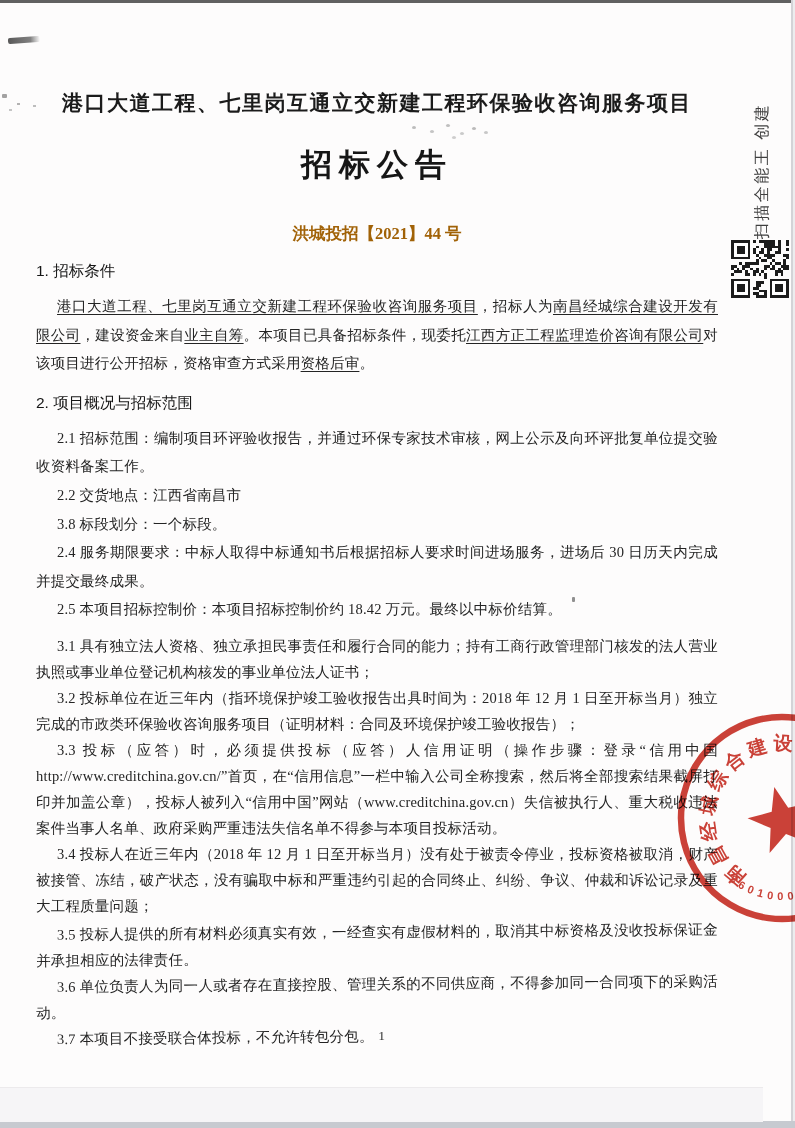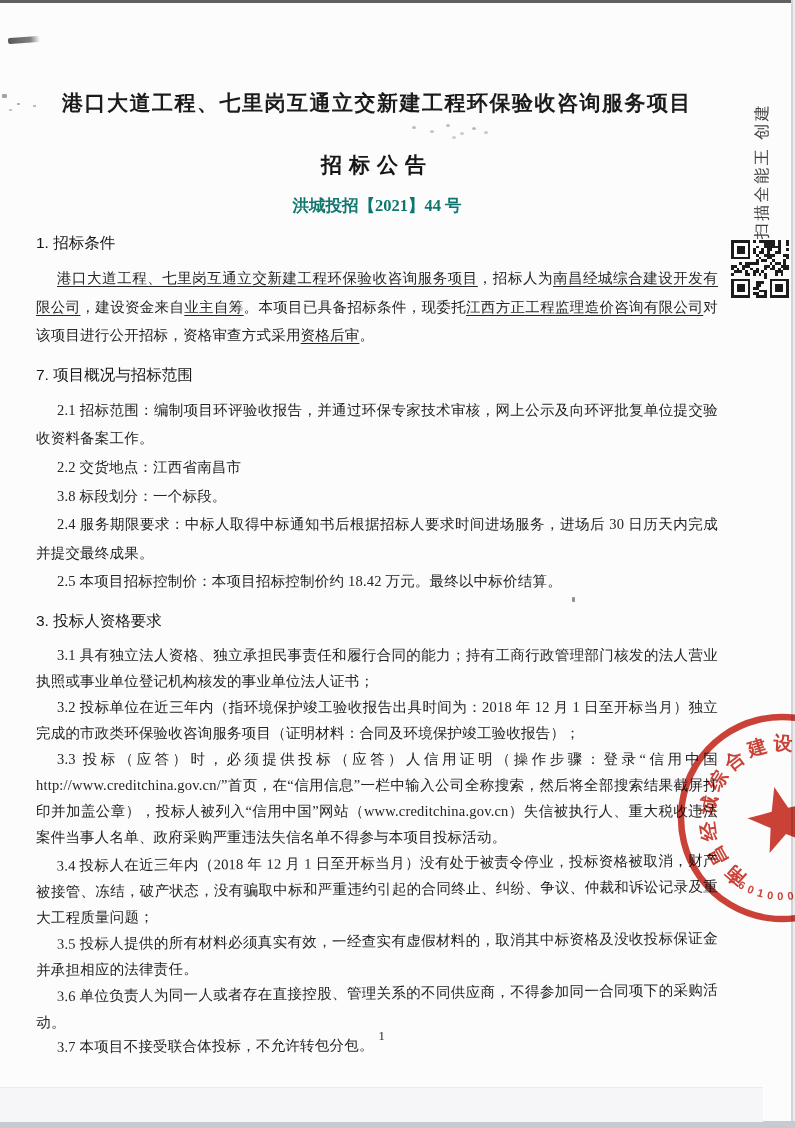--- a/index.html
+++ b/index.html
@@ -25,23 +25,23 @@
 
   
   .scan-page{position:absolute;left:0;top:0;width:763px;height:1087px;overflow:hidden;padding-left:36px;}
   .content{position:absolute;left:36px;top:0;width:682px;}
 
   .doc-title{margin-top:88px;text-align:center;
     font-family:"Liberation Sans","DejaVu Sans",sans-serif;font-weight:700;
     font-size:21px;letter-spacing:1.5px;color:#1b1b1b;line-height:30px;}
   .announcement-title{margin-top:26px;text-align:center;
     font-family:"Liberation Sans","DejaVu Sans",sans-serif;font-weight:700;
-    font-size:21px;letter-spacing:7px;color:#161616;line-height:42px;}
-  .doc-number{margin-top:8px;text-align:center;font-weight:700;
-    font-size:16.5px;color:#0f766e;line-height:24px;}
+    font-size:31px;letter-spacing:7px;color:#161616;line-height:42px;}
+  .doc-number{margin-top:36px;text-align:center;font-weight:700;
+    font-size:16.5px;color:#a16207;line-height:24px;}
 
   .sec{margin:0;}
   .sec-heading{margin:13px 0 0 0;
     font-family:"Liberation Sans","DejaVu Sans",sans-serif;font-weight:400;
     font-size:15.5px;color:#161616;line-height:24px;}
   .para{margin:9px 0 0 0;text-align:justify;text-indent:1.45em;
     font-size:14.5px;line-height:28.6px;letter-spacing:.2px;color:#242424;}
   .para + .para{margin-top:0;}
   .sec-3 .para{line-height:26px;}
   .sec-3 .para:nth-child(5){transform:rotate(-.45deg);}
@@ -79,29 +79,28 @@
   <div class="content">
     <div class="doc-title">港口大道工程、七里岗互通立交新建工程环保验收咨询服务项目</div>
     <div class="announcement-title">招标公告</div>
     <div class="doc-number">洪城投招【2021】44 号</div>
     <div id="sections-root">
         <div class="sec sec-1">
           <div class="sec-heading">1. 招标条件</div>
           <p class="para"><span class="u">港口大道工程、七里岗互通立交新建工程环保验收咨询服务项目</span><span>，招标人为</span><span class="u">南昌经城综合建设开发有限公司</span><span>，建设资金来自</span><span class="u">业主自筹</span><span>。本项目已具备招标条件，现委托</span><span class="u">江西方正工程监理造价咨询有限公司</span><span>对该项目进行公开招标，资格审查方式采用</span><span class="u">资格后审</span><span>。</span></p>
         </div>
         <div class="sec sec-2">
-          <div class="sec-heading">7. 项目概况与招标范围</div>
+          <div class="sec-heading">2. 项目概况与招标范围</div>
           <p class="para"><span>2.1 招标范围：编制项目环评验收报告，并通过环保专家技术审核，网上公示及向环评批复单位提交验收资料备案工作。</span></p>
           <p class="para"><span>2.2 交货地点：江西省南昌市</span></p>
           <p class="para"><span>3.8 标段划分：一个标段。</span></p>
           <p class="para"><span>2.4 服务期限要求：中标人取得中标通知书后根据招标人要求时间进场服务，进场后 30 日历天内完成并提交最终成果。</span></p>
           <p class="para"><span>2.5 本项目招标控制价：本项目招标控制价约 18.42 万元。最终以中标价结算。</span></p>
         </div>
         <div class="sec sec-3">
-          <div class="sec-heading">3. 投标人资格要求</div>
           <p class="para"><span>3.1 具有独立法人资格、独立承担民事责任和履行合同的能力；持有工商行政管理部门核发的法人营业执照或事业单位登记机构核发的事业单位法人证书；</span></p>
           <p class="para"><span>3.2 投标单位在近三年内（指环境保护竣工验收报告出具时间为：2018 年 12 月 1 日至开标当月）独立完成的市政类环保验收咨询服务项目（证明材料：合同及环境保护竣工验收报告）；</span></p>
           <p class="para"><span>3.3 投标（应答）时，必须提供投标（应答）人信用证明（操作步骤：登录“信用中国 http://www.creditchina.gov.cn/”首页，在“信用信息”一栏中输入公司全称搜索，然后将全部搜索结果截屏打印并加盖公章），投标人被列入“信用中国”网站（www.creditchina.gov.cn）失信被执行人、重大税收违法案件当事人名单、政府采购严重违法失信名单不得参与本项目投标活动。</span></p>
           <p class="para"><span>3.4 投标人在近三年内（2018 年 12 月 1 日至开标当月）没有处于被责令停业，投标资格被取消，财产被接管、冻结，破产状态，没有骗取中标和严重违约引起的合同终止、纠纷、争议、仲裁和诉讼记录及重大工程质量问题；</span></p>
           <p class="para"><span>3.5 投标人提供的所有材料必须真实有效，一经查实有虚假材料的，取消其中标资格及没收投标保证金并承担相应的法律责任。</span></p>
           <p class="para"><span>3.6 单位负责人为同一人或者存在直接控股、管理关系的不同供应商，不得参加同一合同项下的采购活动。</span></p>
           <p class="para"><span>3.7 本项目不接受联合体投标，不允许转包分包。</span></p>
         </div>
       </div>
   </div>

